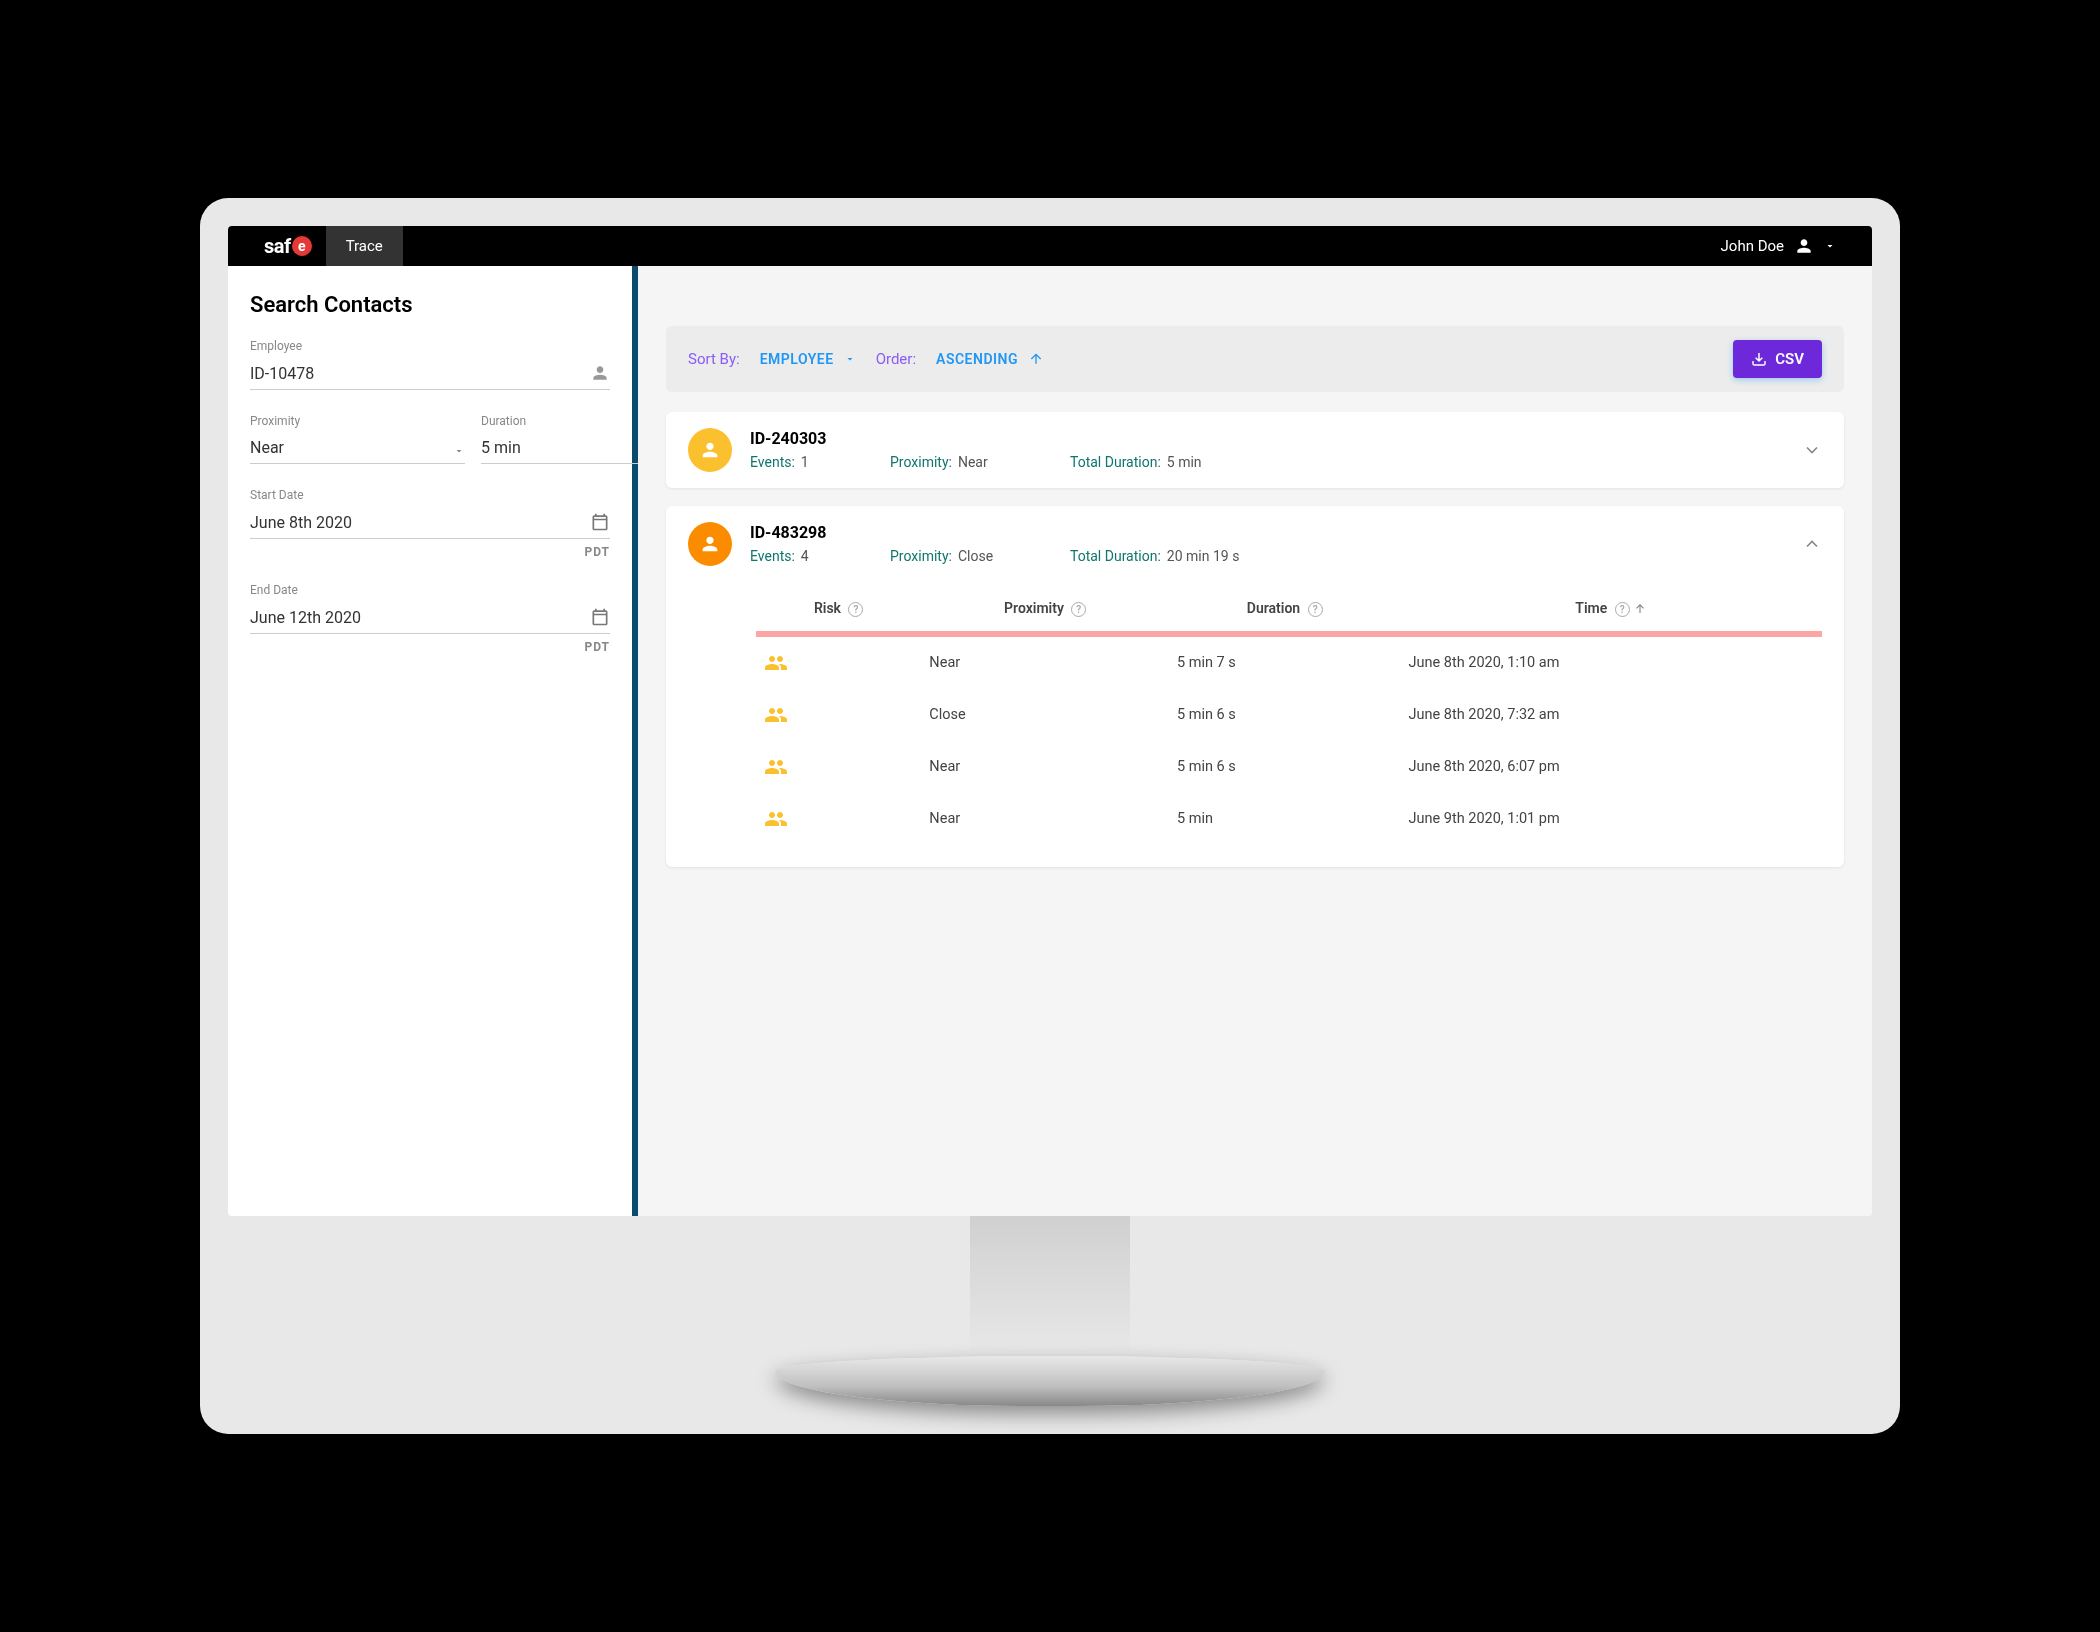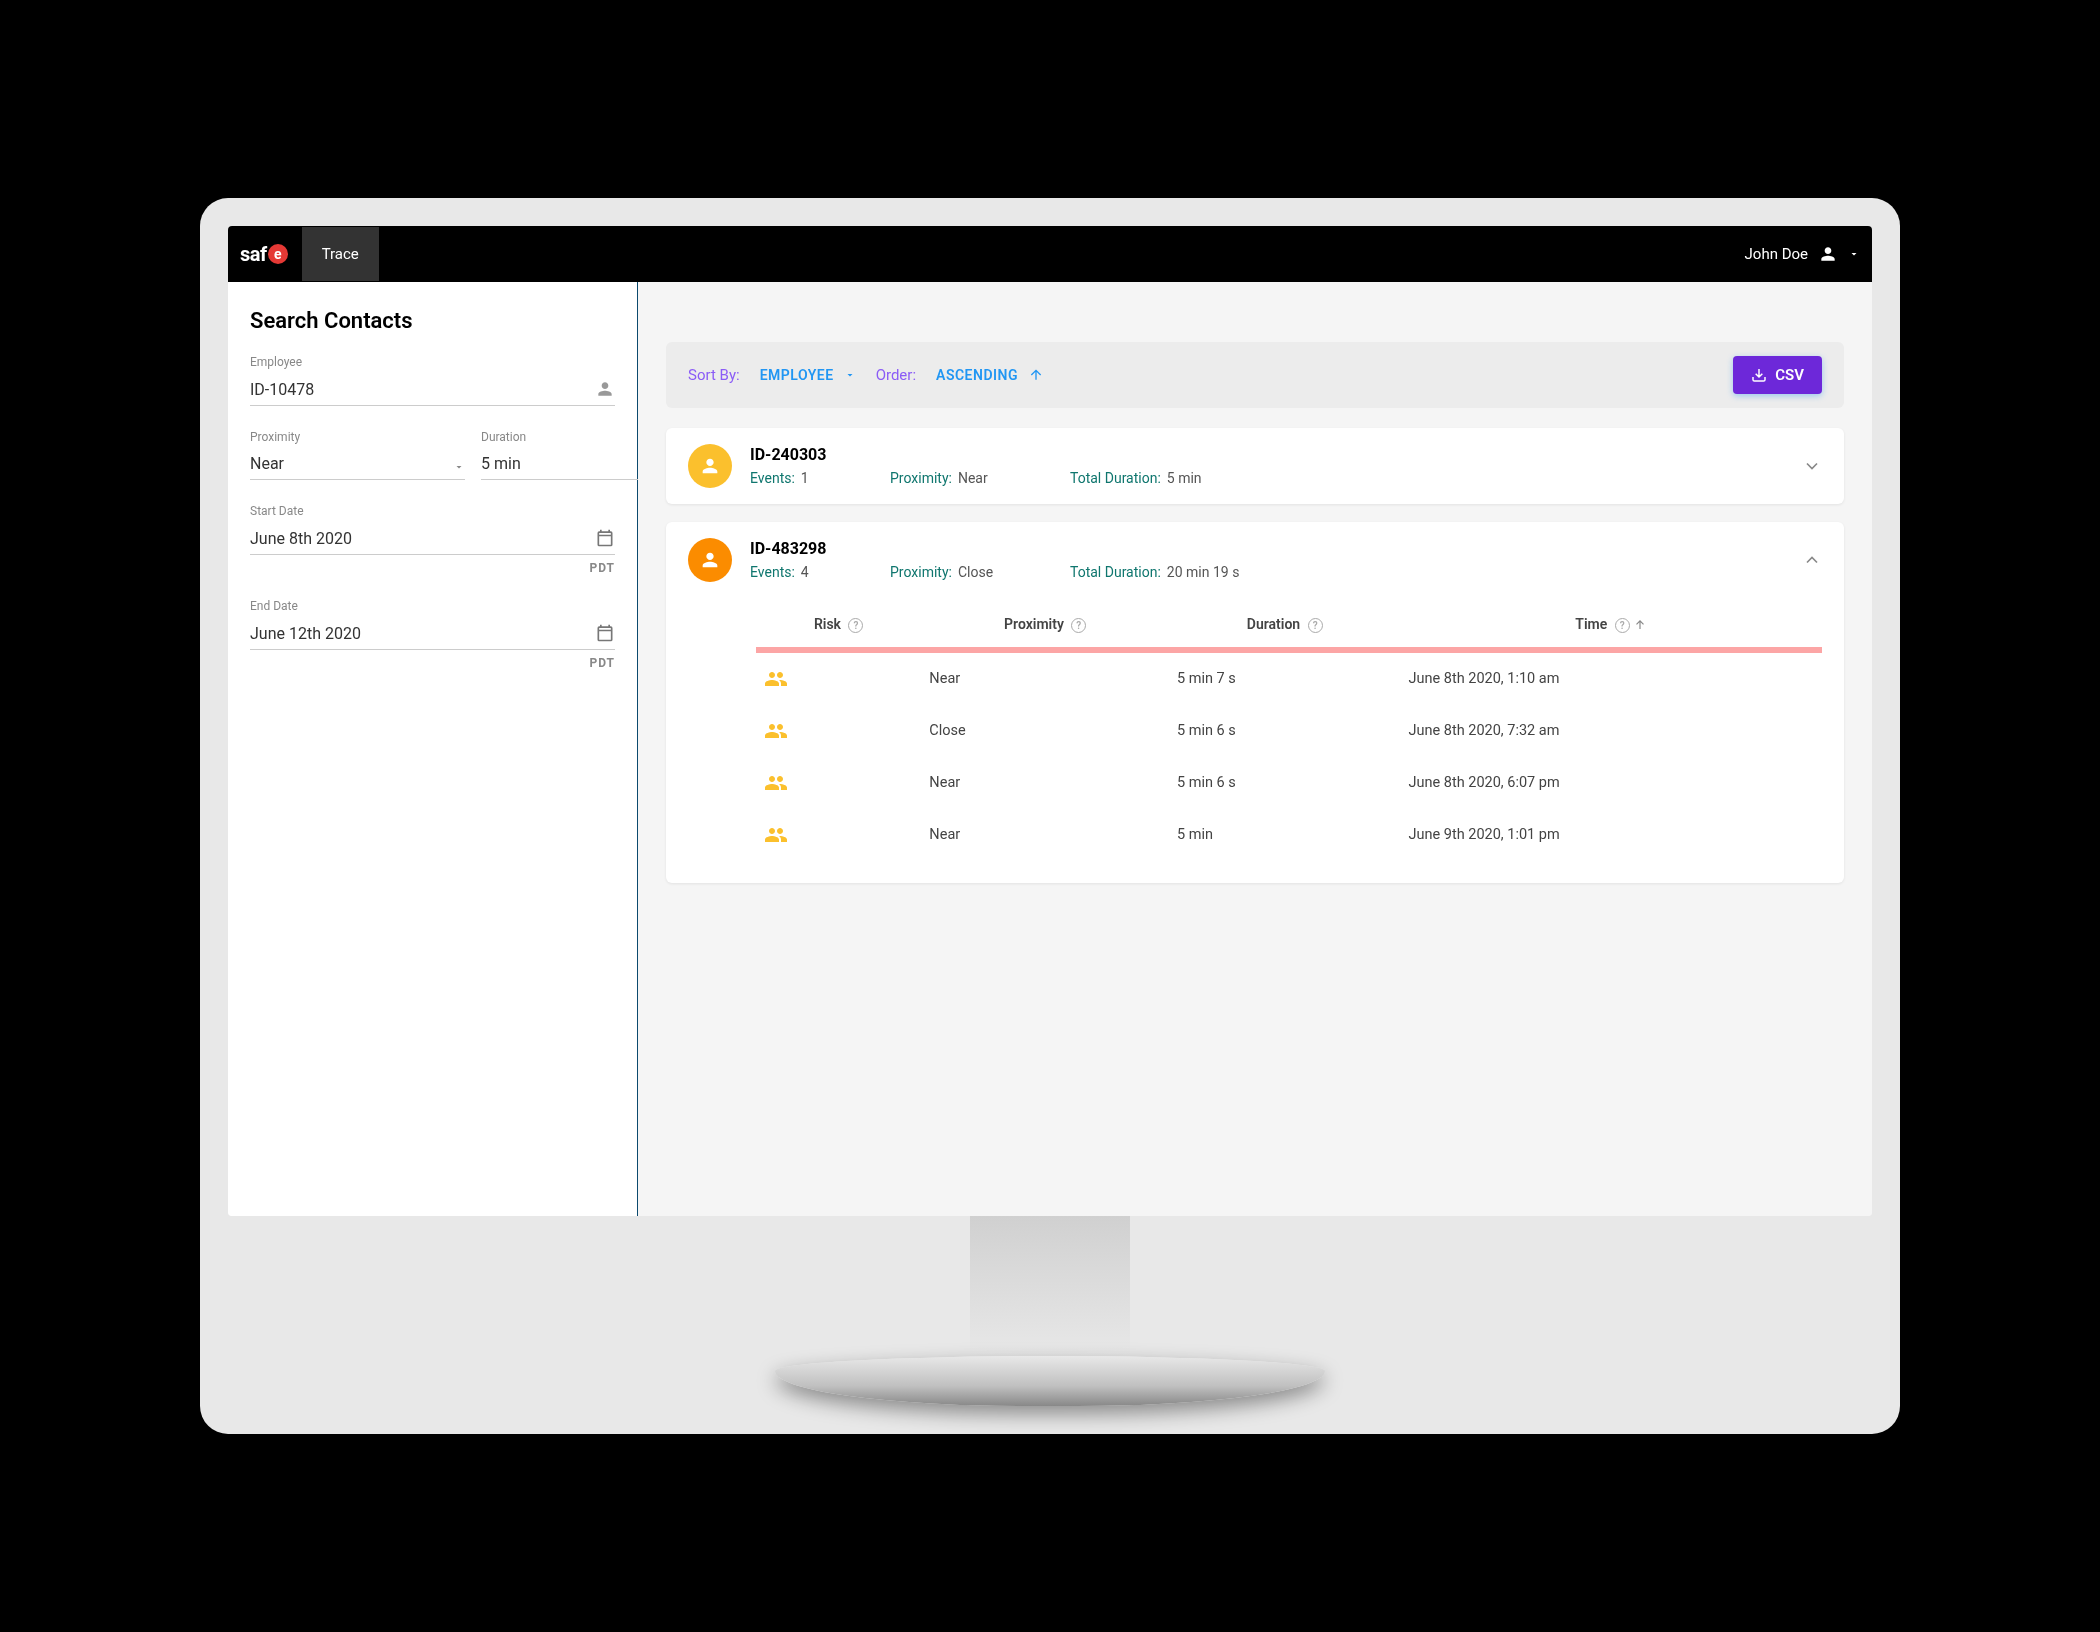--- a/index.html
+++ b/index.html
@@ -2,29 +2,29 @@
 <html><head>
 <meta charset="utf-8">
 <style>
 * { margin: 0; padding: 0; box-sizing: border-box; font-family: -apple-system, BlinkMacSystemFont, 'Segoe UI', Roboto, sans-serif; }
 body { background: #000; display: flex; align-items: center; justify-content: center; min-height: 100vh; padding: 40px; }
 .monitor-frame { background: #e8e8e8; border-radius: 28px; padding: 28px; width: 1700px; box-shadow: 0 20px 60px rgba(0,0,0,0.5); position: relative; }
 .screen { background: #f5f5f5; border-radius: 4px; overflow: hidden; height: 990px; display: flex; flex-direction: column; }
 .stand-neck { width: 160px; height: 140px; background: linear-gradient(180deg, #d0d0d0, #e8e8e8); margin: 0 auto; }
 .stand-base { width: 550px; height: 50px; background: linear-gradient(180deg, #e8e8e8, #c0c0c0 60%, #888); margin: 0 auto; border-radius: 50% 50% 45% 45% / 30% 30% 70% 70%; box-shadow: 0 8px 20px rgba(0,0,0,0.4); }
 
-.topbar { background: #000; height: 56px; display: flex; align-items: center; padding: 0 12px; color: #fff; }
+.topbar { background: #000; height: 40px; display: flex; align-items: center; padding: 0 36px; color: #fff; }
 .logo { font-weight: 700; font-size: 20px; letter-spacing: -0.5px; margin-right: 8px; display: flex; align-items: center; }
 .logo .e-badge { display: inline-flex; align-items: center; justify-content: center; background: #e53935; color: #fff; width: 20px; height: 20px; border-radius: 50%; font-size: 14px; margin-left: 1px; }
 .nav-item { background: #333; padding: 18px 20px; font-size: 15px; color: #fff; margin-left: 6px; }
 .topbar-spacer { flex: 1; }
 .user-area { display: flex; align-items: center; gap: 10px; font-size: 15px; }
 
 .content { display: flex; flex: 1; overflow: hidden; }
-.sidebar { width: 410px; background: #fff; padding: 26px 22px; border-right: 1px solid #0c4a6e; }
+.sidebar { width: 410px; background: #fff; padding: 26px 22px; border-right: 6px solid #0c4a6e; }
 .sidebar h2 { font-size: 22px; font-weight: 600; margin-bottom: 22px; }
 .field { margin-bottom: 24px; }
 .field-label { font-size: 12px; color: #888; display: block; margin-bottom: 4px; }
 .field-row { display: flex; gap: 16px; }
 .field-row .field { flex: 1; }
 .input-line { display: flex; align-items: flex-end; border-bottom: 1px solid #ccc; padding: 6px 0; }
 .input-line input { border: none; outline: none; font-size: 16px; flex: 1; background: transparent; color: #333; }
 .input-line .endicon { color: #888; }
 .tz { text-align: right; font-size: 12px; color: #888; margin-top: 6px; letter-spacing: 1px; font-weight: bold; }
 .sidebar-actions { display: flex; justify-content: flex-end; gap: 20px; align-items: center; margin-top: 10px; }

